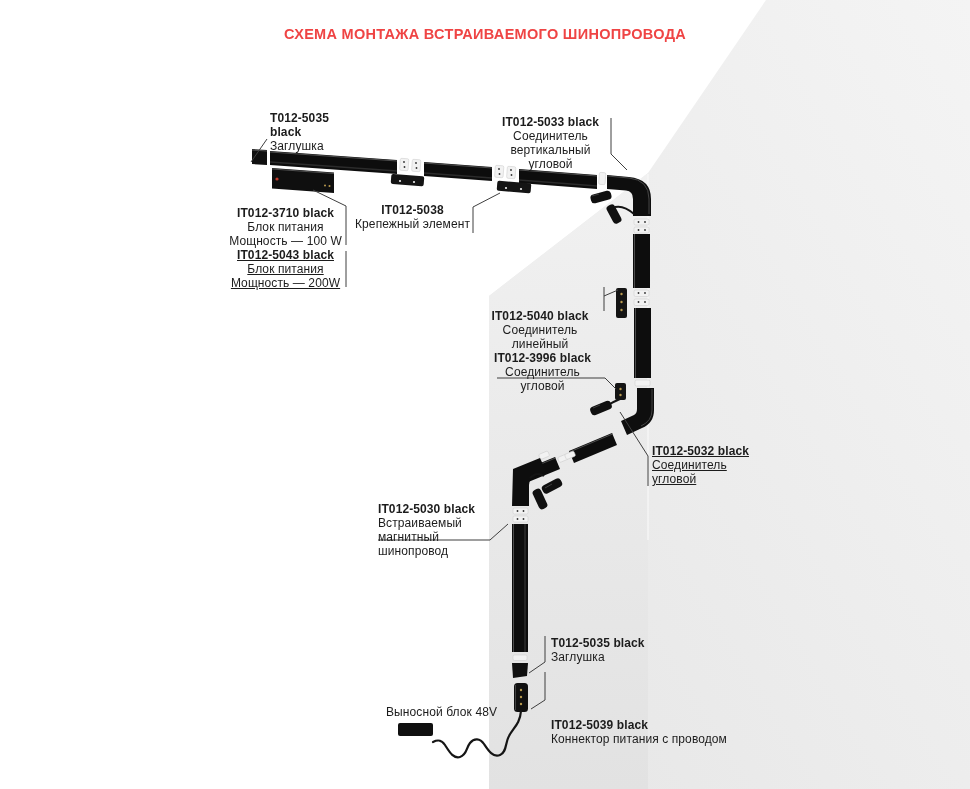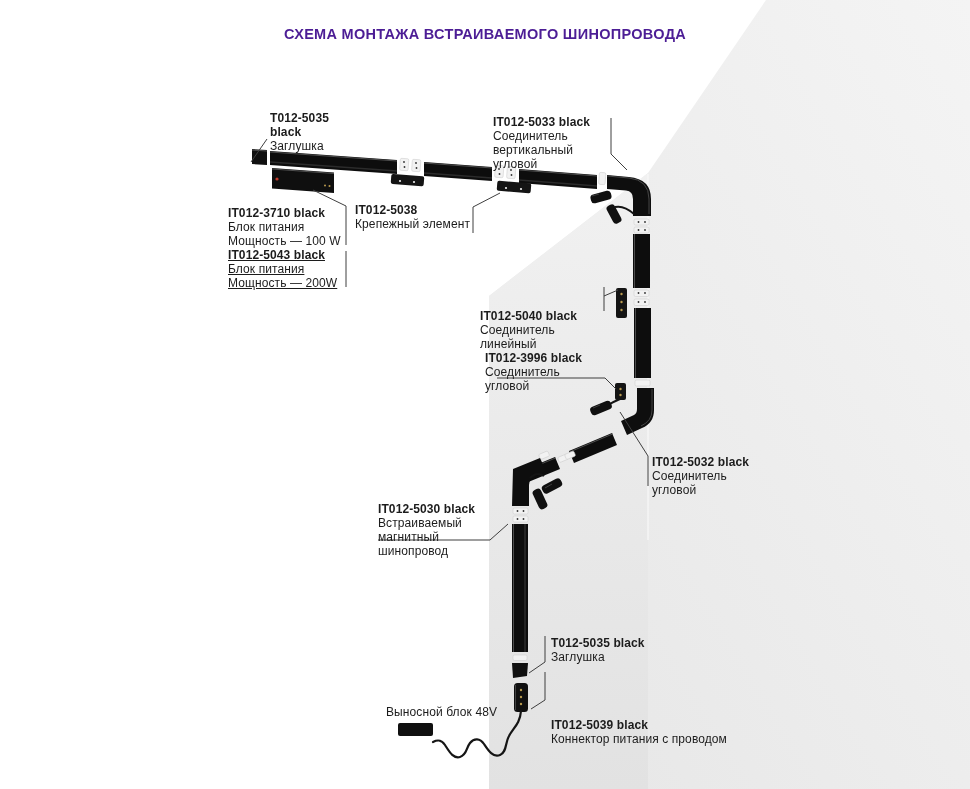--- a/index.html
+++ b/index.html
@@ -6,25 +6,25 @@
   .stage{
     position:relative;width:970px;height:789px;overflow:hidden;
     background:#ffffff;
     font-family:"Liberation Sans","DejaVu Sans",sans-serif;
     color:#1c1c1c;
   }
   .stage svg{position:absolute;left:0;top:0;}
   .title{
     position:absolute;top:24px;left:0;width:970px;
     text-align:center;font-weight:700;font-size:14.5px;line-height:1.5;
-    letter-spacing:.3px;color:#4c1d95;z-index:3;
+    letter-spacing:.3px;color:#ef4444;z-index:3;
   }
   .lbl{position:absolute;font-size:12px;line-height:1.18;z-index:3;letter-spacing:.1px;}
   .lbl .code{font-weight:700;}
-  .lbl.r{text-align:left;}
+  .lbl.r{text-align:center;}
   .lbl .d{font-weight:400;}
 </style>
 </head>
 <body>
 
 <div class="stage">
 
   <svg width="970" height="789" viewBox="0 0 970 789">
     <defs>
       <linearGradient id="gradRight" x1="0" y1="1" x2="1" y2="0">
@@ -247,21 +247,21 @@
   <div class="lbl r" style="left:480px;top:285px;width:120px;margin-top:24px;">
     <div class="code">IT012-5040 black</div>
     <div class="d">Соединитель линейный</div>
   </div>
 
   <div class="lbl r" style="left:485px;top:351px;width:115px;">
     <div class="code">IT012-3996 black</div>
     <div class="d">Соединитель угловой</div>
   </div>
 
-  <div class="lbl" style="left:652px;top:455px;width:120px;">
+  <div class="lbl" style="left:652px;top:444px;width:120px;text-decoration:underline;">
     <div class="code">IT012-5032 black</div>
     <div class="d">Соединитель угловой</div>
   </div>
 
   <div class="lbl" style="left:378px;top:502px;width:125px;">
     <div class="code">IT012-5030 black</div>
     <div class="d">Встраиваемый</div>
     <div class="d">магнитный шинопровод</div>
   </div>
 

